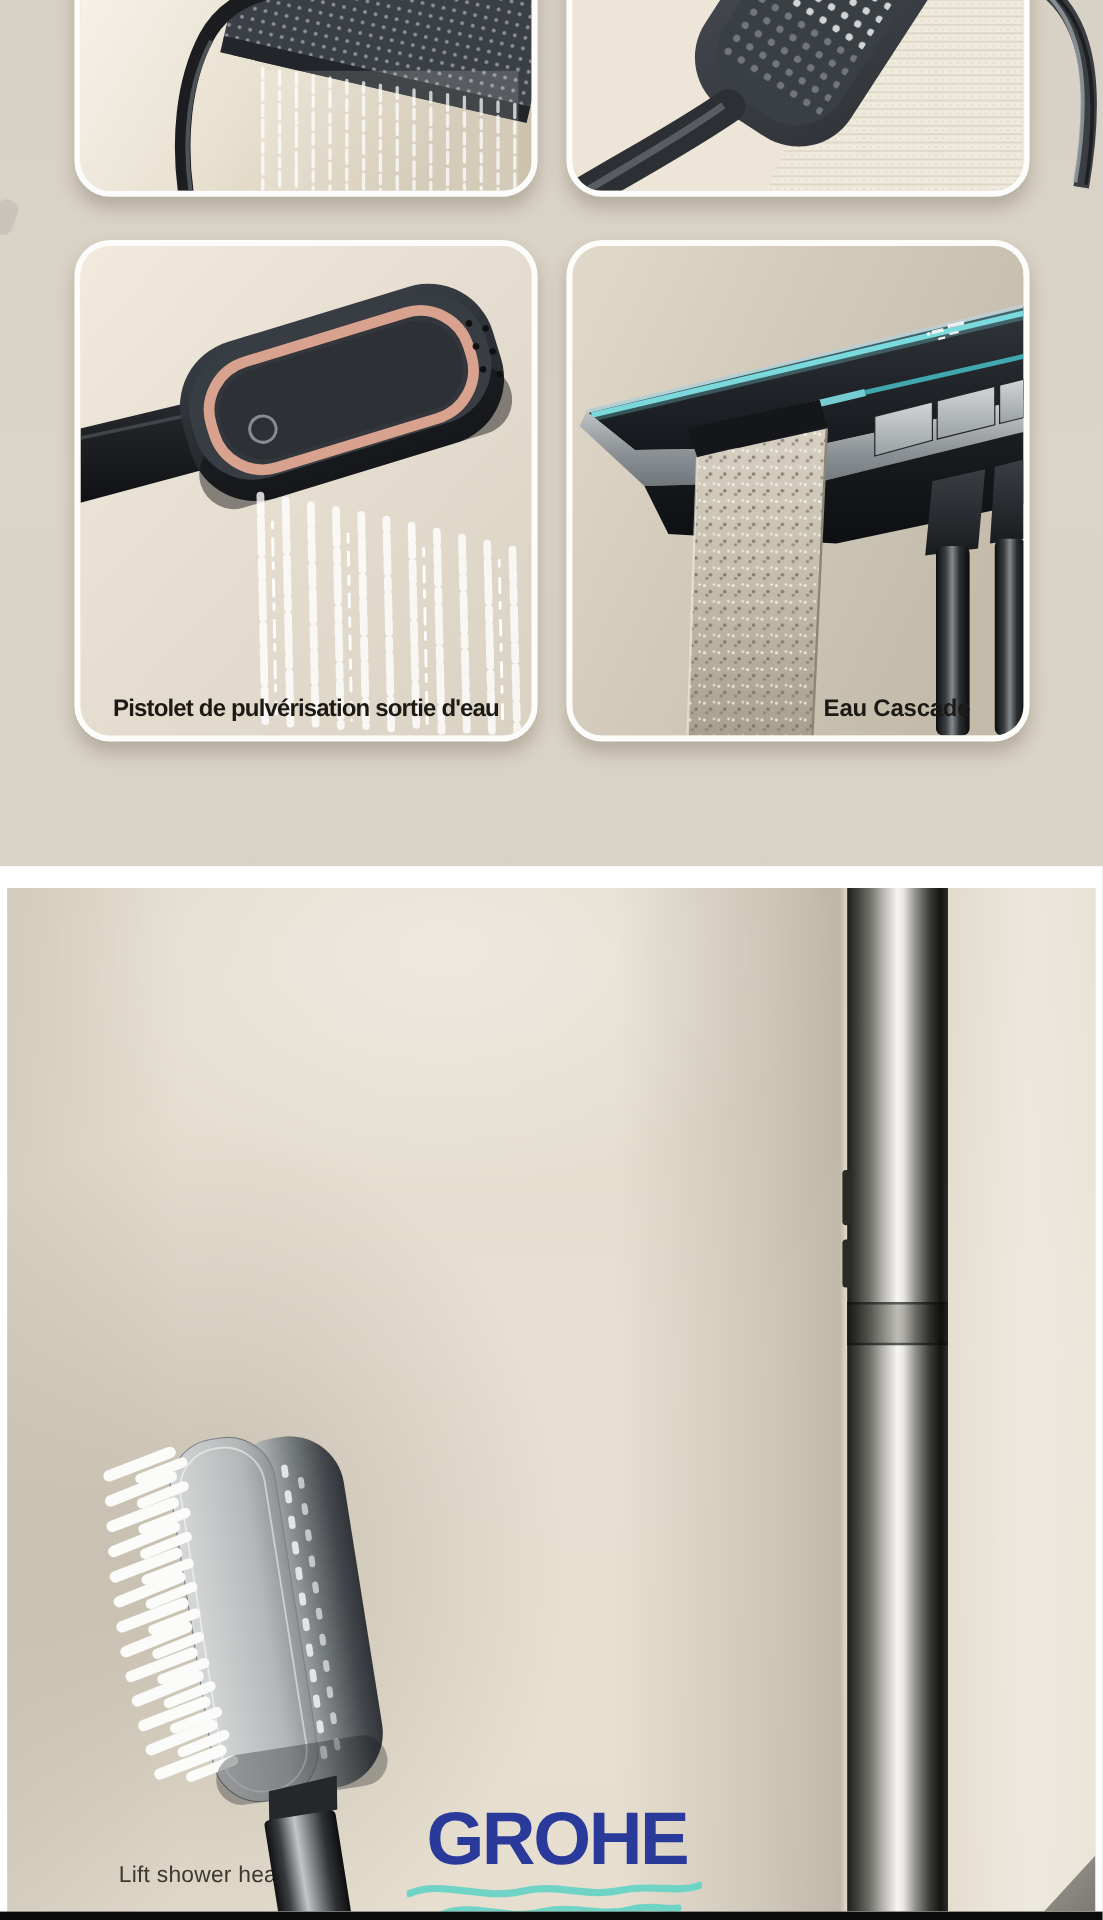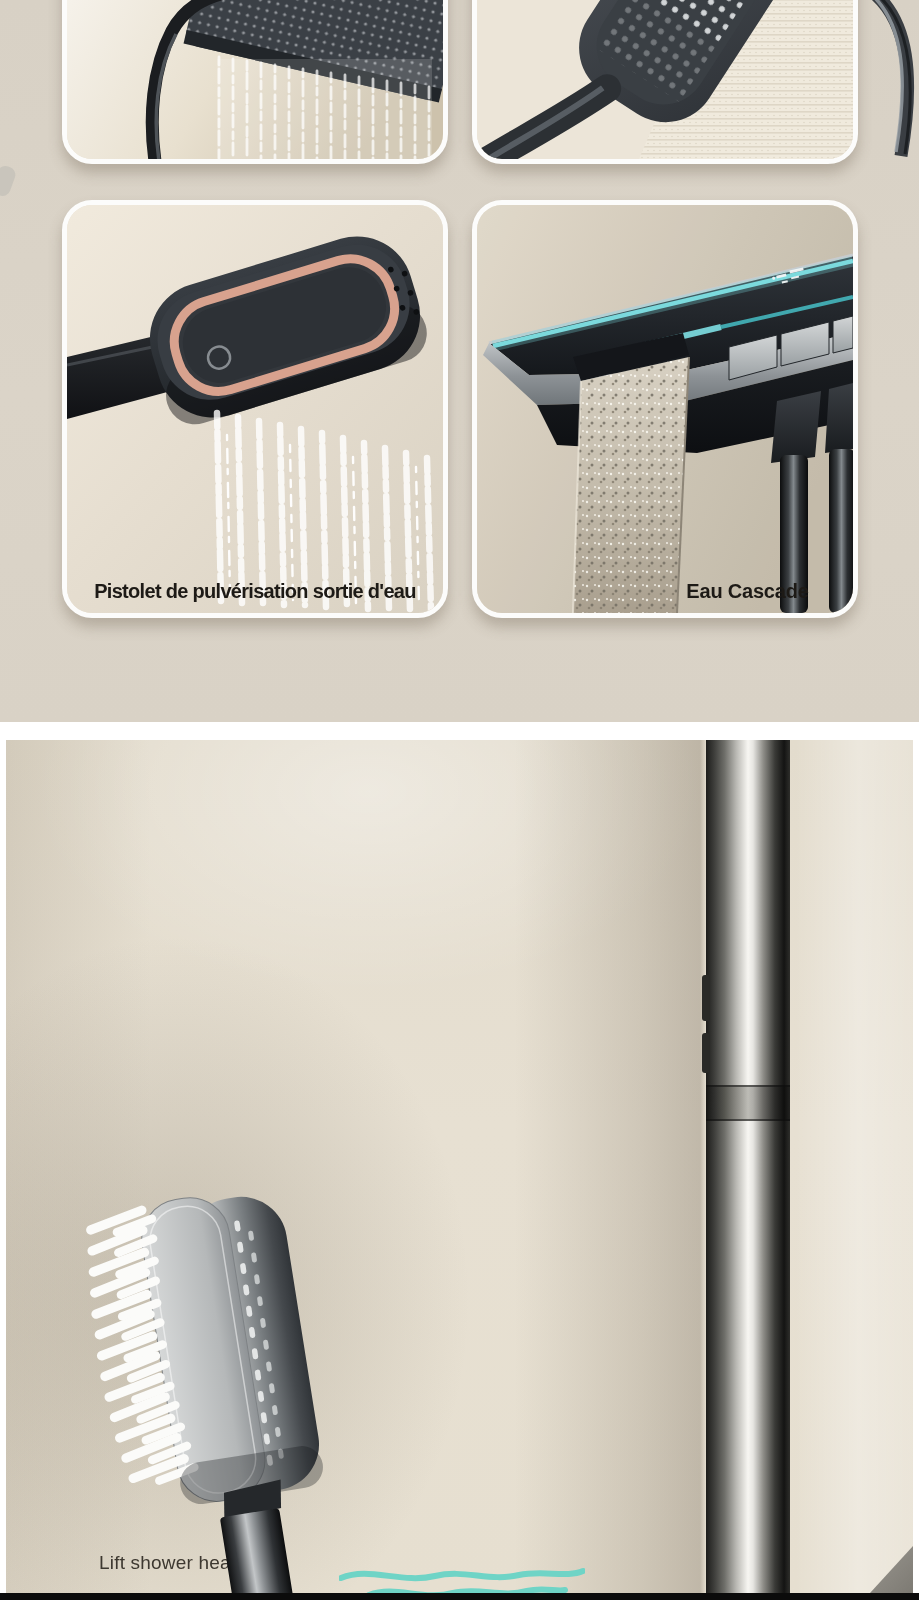--- a/index.html
+++ b/index.html
@@ -315,20 +315,23 @@
 
   <div class="bottom-photo">
 
     <div class="pole"></div>
     <div class="pole-joint"></div>
     <div class="pole-clip-a"></div>
     <div class="pole-clip-b"></div>
 
     <div class="tagline">Lift shower head</div>
 
+    <div class="brand-logo">
+      <div class="brand-wordmark">GROHE</div>
+    </div>
     <svg class="brand-waves" viewBox="0 0 246 56">
       <g fill="none" stroke="#6fd4c6" stroke-width="6" stroke-linecap="round">
         <path d="M2,14 C30,2 62,20 96,12 C126,5 150,18 180,11 C204,6 228,14 244,7"></path>
         <path d="M30,31 C56,21 84,37 114,29 C140,23 162,34 188,27 C204,23 218,28 226,26"></path>
         <path d="M52,47 C74,39 98,52 124,45 C146,40 164,49 186,43 C196,40 204,43 208,42"></path>
       </g>
     </svg>
 
     <svg class="product-svg" viewBox="0 0 460 853">
       <defs>

